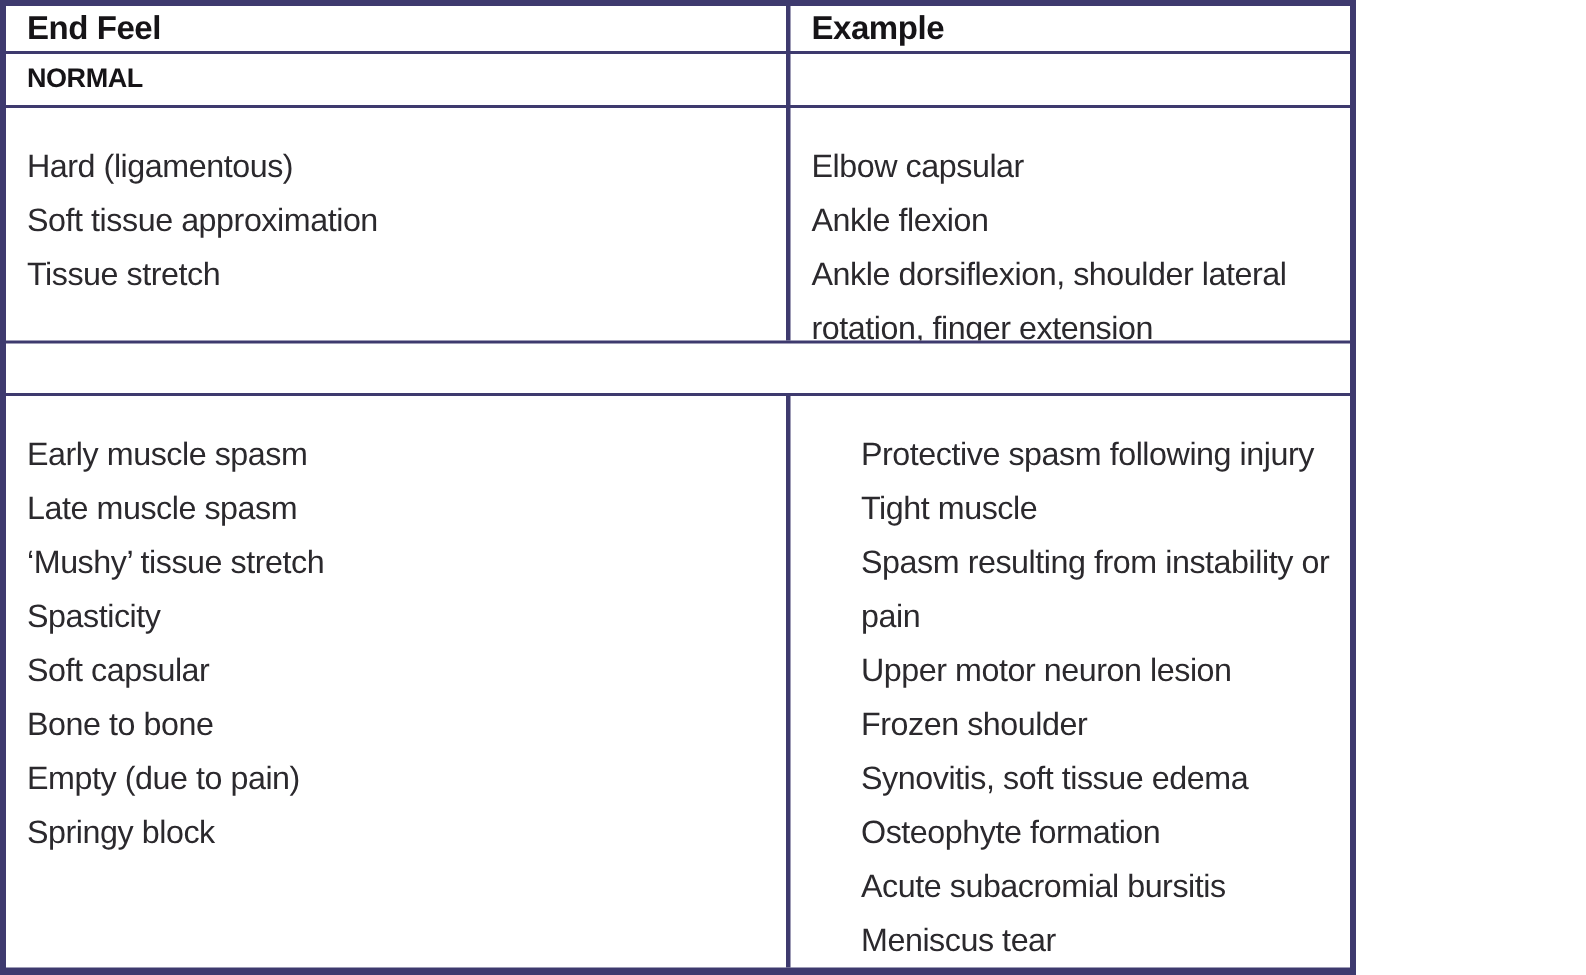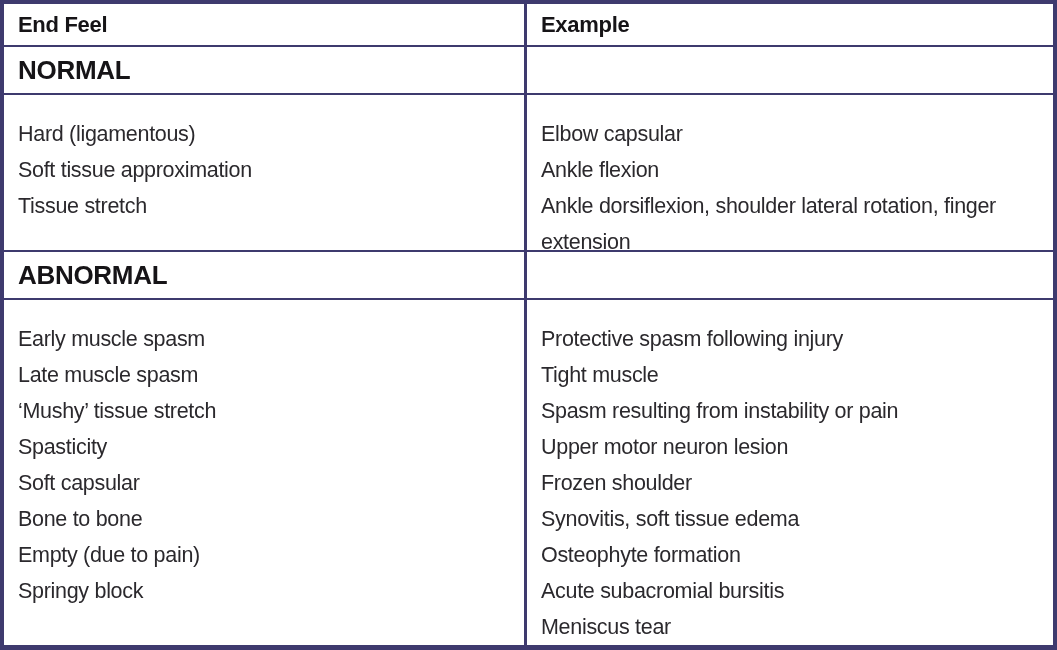--- a/index.html
+++ b/index.html
@@ -3,21 +3,21 @@
 <meta charset="utf-8">
 <style>
   html, body {
     margin: 0;
     padding: 0;
     background: #ffffff;
     font-family: "Liberation Sans", "DejaVu Sans", sans-serif;
   }
   .endfeel-table {
     box-sizing: border-box;
-    width: 1057px;
+    width: 904px;
     height: 650px;
     border: 4px solid #3e3a6e;
     border-bottom-width: 5px;
     background: #ffffff;
     display: flex;
     flex-direction: column;
     color: #2b292d;
   }
   .t-row {
     display: grid;
@@ -39,33 +39,33 @@
     font-size: 22px;
     color: #161417;
     letter-spacing: -0.3px;
   }
 
   .row-section { height: 51px; }
   .row-section .t-cell {
     display: flex;
     align-items: center;
     font-weight: bold;
-    font-size: 26px;
+    font-size: 18px;
     color: #161417;
     letter-spacing: -0.3px;
   }
 
   .row-content .t-cell {
     padding-top: 21px;
     font-size: 21.5px;
     line-height: 36px;
     letter-spacing: -0.3px;
   }
   .row-content-normal { height: 155px; }
-  .row-content-abnormal { flex: 1; }
+  .row-content-abnormal { flex: 1; gap: 33px; }
 
   .cell-line { white-space: normal; }
 </style>
 </head>
 <body>
 
 <div class="endfeel-table">
 
   <div class="t-row row-colheads">
     <div class="t-cell left">End Feel</div>
@@ -84,21 +84,20 @@
         <div class="cell-line">Tissue stretch</div>
       </div>
     <div class="t-cell">
         <div class="cell-line">Elbow capsular</div>
         <div class="cell-line">Ankle flexion</div>
         <div class="cell-line">Ankle dorsiflexion, shoulder lateral rotation, finger extension</div>
       </div>
   </div>
 
   <div class="t-row row-section">
-    <div class="t-cell left">ABNORMAL</div>
     <div class="t-cell"></div>
   </div>
 
   <div class="t-row row-content row-content-abnormal">
     <div class="t-cell left">
         <div class="cell-line">Early muscle spasm</div>
         <div class="cell-line">Late muscle spasm</div>
         <div class="cell-line">‘Mushy’ tissue stretch</div>
         <div class="cell-line">Spasticity</div>
         <div class="cell-line">Soft capsular</div>

